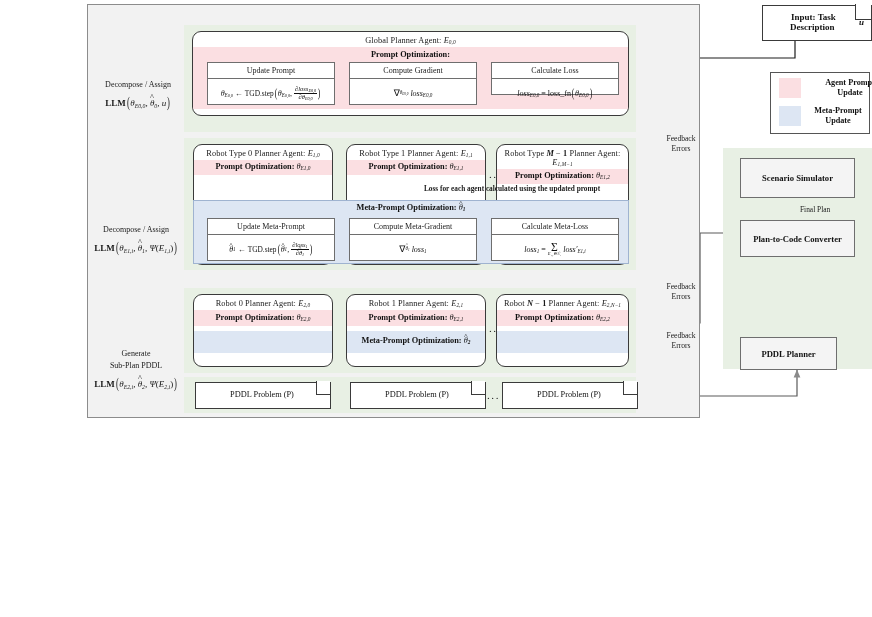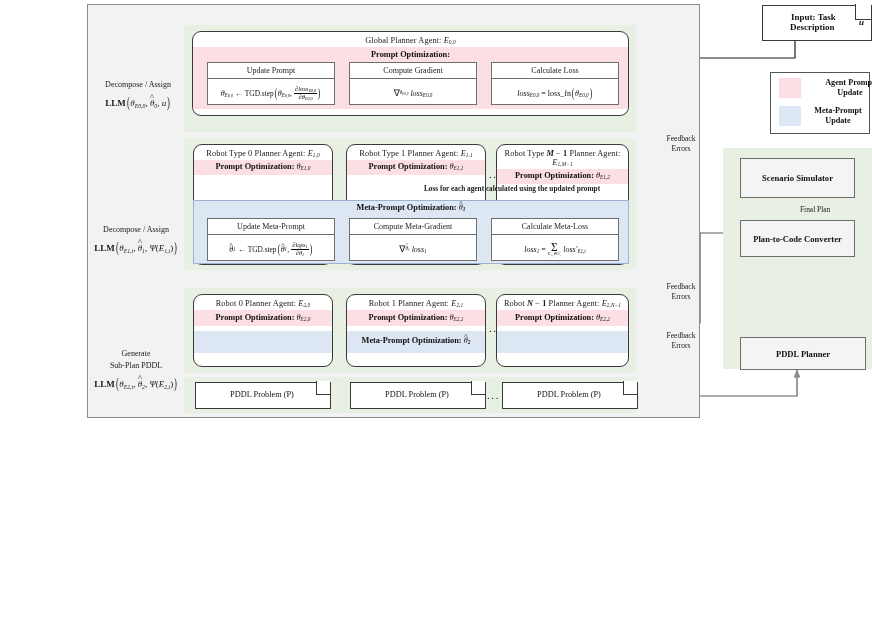--- a/index.html
+++ b/index.html
@@ -187,21 +187,21 @@
         </div>
       </div>
 
       <div class="opbox" style="left:156px;top:15px;width:128px;height:43px;">
         <div class="ophead">Compute Gradient</div>
         <div class="opbody" style="height:28px;">
           <span class="up" style="font-size:1.15em">∇</span><sub class="mi">θ<sub>E0,0</sub></sub>&nbsp;<span class="mi">loss<sub>E0,0</sub></span>
         </div>
       </div>
 
-      <div class="opbox" style="left:298px;top:15px;width:128px;height:43px;">
+      <div class="opbox" style="left:298px;top:15px;width:128px;height:33px;">
         <div class="ophead">Calculate Loss</div>
         <div class="opbody" style="height:28px;">
           <span class="mi">loss<sub>E0,0</sub></span>&nbsp;=&nbsp;<span class="up">loss_fn</span><span class="paren">(</span><span class="mi">θ<sub>E0,0</sub></span><span class="paren">)</span>
         </div>
       </div>
     </div>
   </div>
 
   <div class="abs agentcard" style="left:193px;top:144px;width:140px;height:121px;">
     <div class="cardtitle">
@@ -393,17 +393,17 @@
   <div class="stagebox" style="left:740px;top:158px;width:115px;height:40px;">
     <span>Scenario Simulator</span>
   </div>
   <div class="abs" style="left:800px;top:205px;width:54px;font-size:7.4px;color:#1a1a1a;">Final Plan</div>
 
   <div class="stagebox" style="left:740px;top:220px;width:115px;height:37px;">
     <span>Plan-to-Code Converter</span>
   </div>
 
 
-  <div class="stagebox" style="left:740px;top:337px;width:126px;height:33px;">
+  <div class="stagebox" style="left:740px;top:337px;width:97px;height:33px;">
     <span>PDDL Planner</span>
   </div>
 
 </div>
 
 </body></html>

